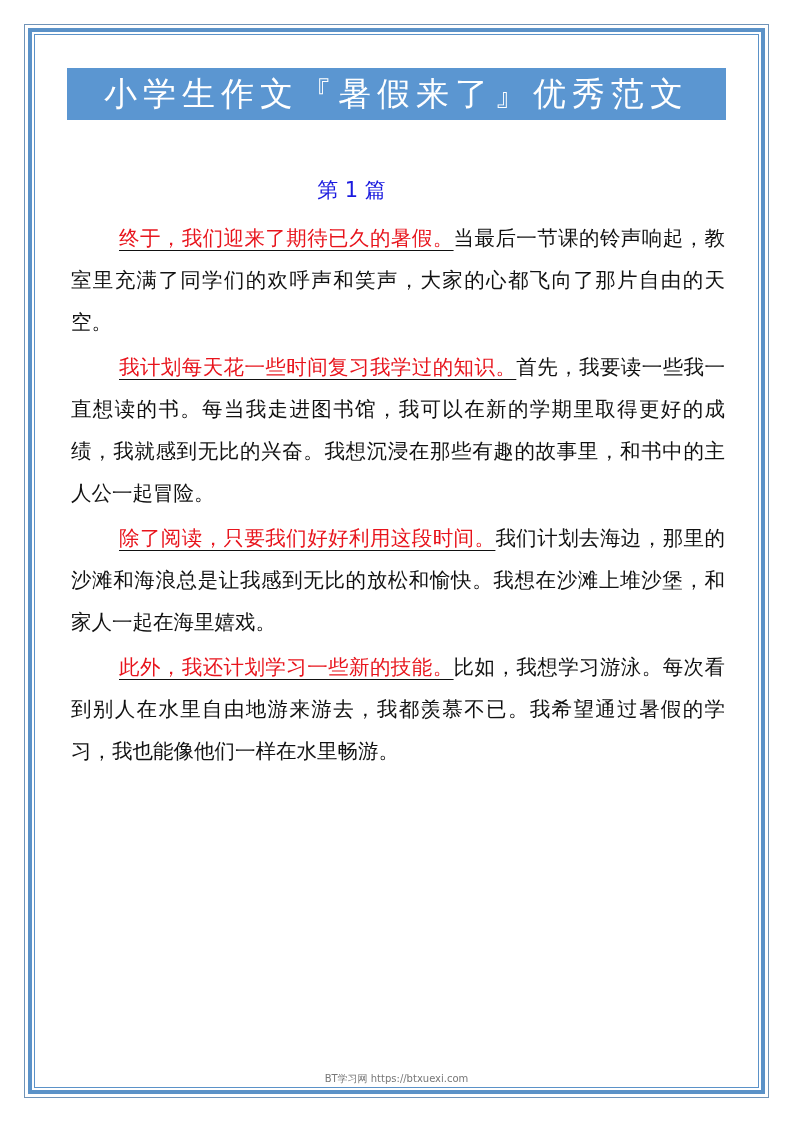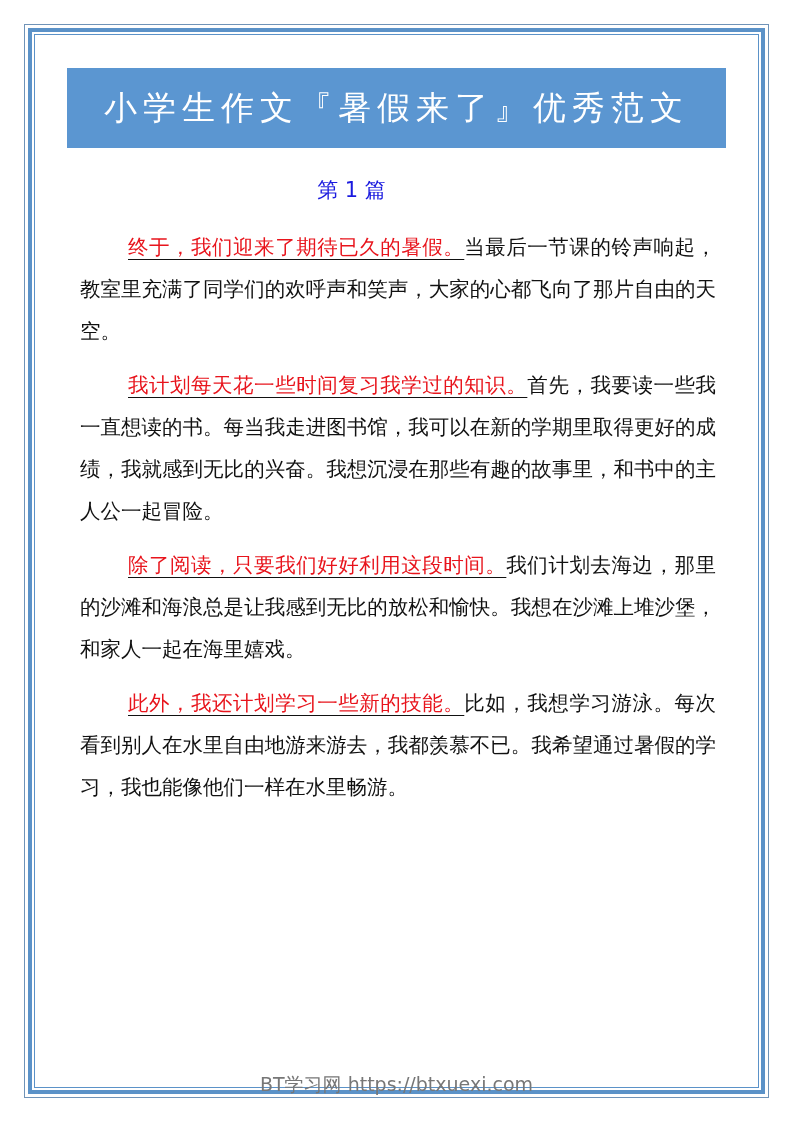--- a/index.html
+++ b/index.html
@@ -4,33 +4,33 @@
 <style>
   html, body { margin: 0; padding: 0; background: #ffffff; }
   body { width: 793px; height: 1122px; position: relative; overflow: hidden;
          font-family: "DejaVu Sans", "Liberation Sans", sans-serif; }
   .frame-outer { position: absolute; left: 24px; top: 24px; width: 745px; height: 1074px;
                  border: 1px solid #6f93b8; box-sizing: border-box; }
   .frame-thick { position: absolute; left: 28px; top: 28px; width: 737px; height: 1066px;
                  border: 4px solid #5b92c8; box-sizing: border-box; }
   .frame-inner { position: absolute; left: 34px; top: 34px; width: 725px; height: 1054px;
                  border: 1px solid #5b92c8; box-sizing: border-box; }
-  .title-bar { position: absolute; left: 67px; top: 68px; width: 659px; height: 80px;
+  .title-bar { position: absolute; left: 67px; top: 68px; width: 659px; height: 52px;
                background: #5b96d1; display: flex; align-items: center; justify-content: center; }
   .title-text { color: #ffffff; font-family: "DejaVu Serif", "Liberation Serif", serif;
                 font-size: 33px; letter-spacing: 6px; }
   .chapter { position: absolute; left: 0; width: 703px; top: 176px; text-align: center;
              color: #1a1adf; font-size: 21px; }
   .content { position: absolute; left: 68px; top: 214px; width: 660px;
              font-size: 20.5px; line-height: 42px; color: #111111; }
-  .para { margin: 12px; text-indent: 48px; text-align: justify; }
+  .para { margin: 3px; text-indent: 48px; text-align: justify; }
   .lead { color: #e8141c; text-decoration: underline; text-decoration-color: #111111;
           text-underline-offset: 5px; text-decoration-thickness: 1px; }
   .footer { position: absolute; left: 0; width: 793px; top: 1072px; text-align: center;
-            color: #777777; font-size: 19px; }
+            color: #777777; font-size: 10px; }
 </style>
 </head>
 <body>
 
 <div class="frame-outer"></div>
 <div class="frame-thick"></div>
 <div class="frame-inner"></div>
 
 <div class="title-bar">
   <span class="title-text">小学生作文『暑假来了』优秀范文</span>

